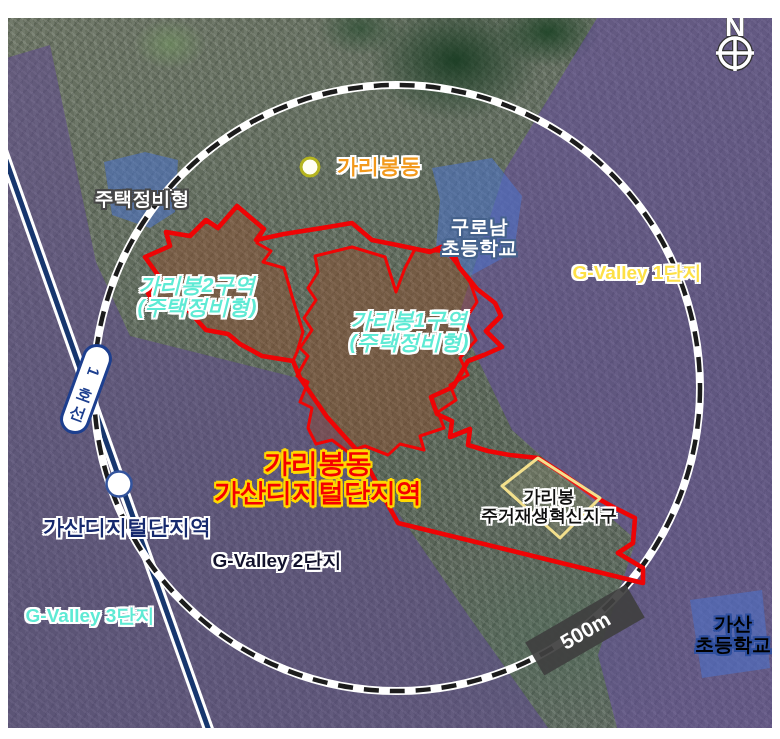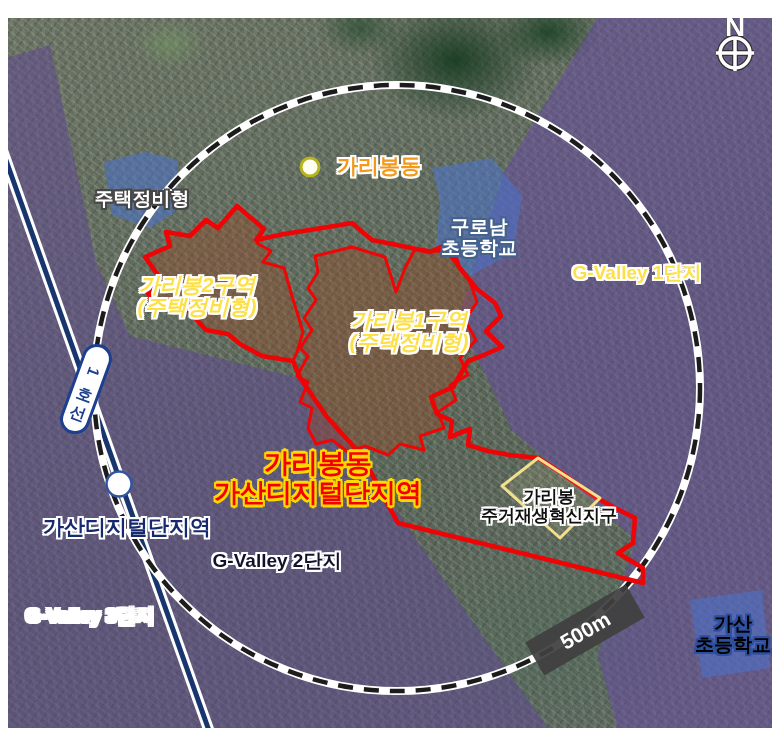--- a/index.html
+++ b/index.html
@@ -36,22 +36,22 @@
   .o-white{text-shadow:-2px -2px 0 #fff,-2px 0 0 #fff,-2px 2px 0 #fff,0 -2px 0 #fff,0 2px 0 #fff,2px -2px 0 #fff,2px 0 0 #fff,2px 2px 0 #fff;}
   .o-dark{text-shadow:-2px -2px 0 #474747,-2px 0 0 #474747,-2px 2px 0 #474747,0 -2px 0 #474747,0 2px 0 #474747,2px -2px 0 #474747,2px 0 0 #474747,2px 2px 0 #474747;}
   .o-slate{text-shadow:-2px -2px 0 #45628c,-2px 0 0 #45628c,-2px 2px 0 #45628c,0 -2px 0 #45628c,0 2px 0 #45628c,2px -2px 0 #45628c,2px 0 0 #45628c,2px 2px 0 #45628c;}
   .o-blue{text-shadow:-2px -2px 0 #2e4f9e,-2px 0 0 #2e4f9e,-2px 2px 0 #2e4f9e,0 -2px 0 #2e4f9e,0 2px 0 #2e4f9e,2px -2px 0 #2e4f9e,2px 0 0 #2e4f9e,2px 2px 0 #2e4f9e;}
   .o-yellow{text-shadow:-2px -2px 0 #ffd800,-2px 0 0 #ffd800,-2px 2px 0 #ffd800,0 -2px 0 #ffd800,0 2px 0 #ffd800,2px -2px 0 #ffd800,2px 0 0 #ffd800,2px 2px 0 #ffd800,0 3px 0 #ffd800,0 -3px 0 #ffd800;}
   .lbl-namguro{left:379px;top:166px;font-size:21px;color:#f2991c;}
   .lbl-yeongil{left:142px;top:199px;font-size:19px;color:#ffffff;}
   .lbl-guronam{left:479px;top:238px;font-size:19px;color:#ffffff;}
   .lbl-gv1{left:637px;top:273px;font-size:19px;color:#fde047;}
   .lbl-gv2{left:277px;top:561px;font-size:19px;color:#12122c;text-align:center;}
-  .lbl-gv3{left:90px;top:616px;font-size:19px;color:#ffffff;}
-  .lbl-zone{font-size:21px;color:#fde047;font-style:italic;line-height:1.05;}
+  .lbl-gv3{left:90px;top:616px;font-size:19px;color:#5eead4;}
+  .lbl-zone{font-size:21px;color:#5eead4;font-style:italic;line-height:1.05;}
   .lbl-zone2{left:197px;top:296px;}
   .lbl-zone1{left:409px;top:331px;}
   .lbl-title{left:318px;top:478px;color:#f50000;line-height:1.08;}
   .lbl-title .t1{font-size:27px;display:block;}
   .lbl-title .t2{font-size:26px;display:block;}
   .lbl-innov{left:549px;top:507px;font-size:17px;color:#101010;line-height:1.1;}
   .lbl-gasandigital{left:127px;top:527px;font-size:21px;color:#16296e;}
   .lbl-gasansch{left:733px;top:635px;font-size:19px;color:#000000;}
   
   .pill{position:absolute;left:86px;top:389px;width:30px;height:94px;

